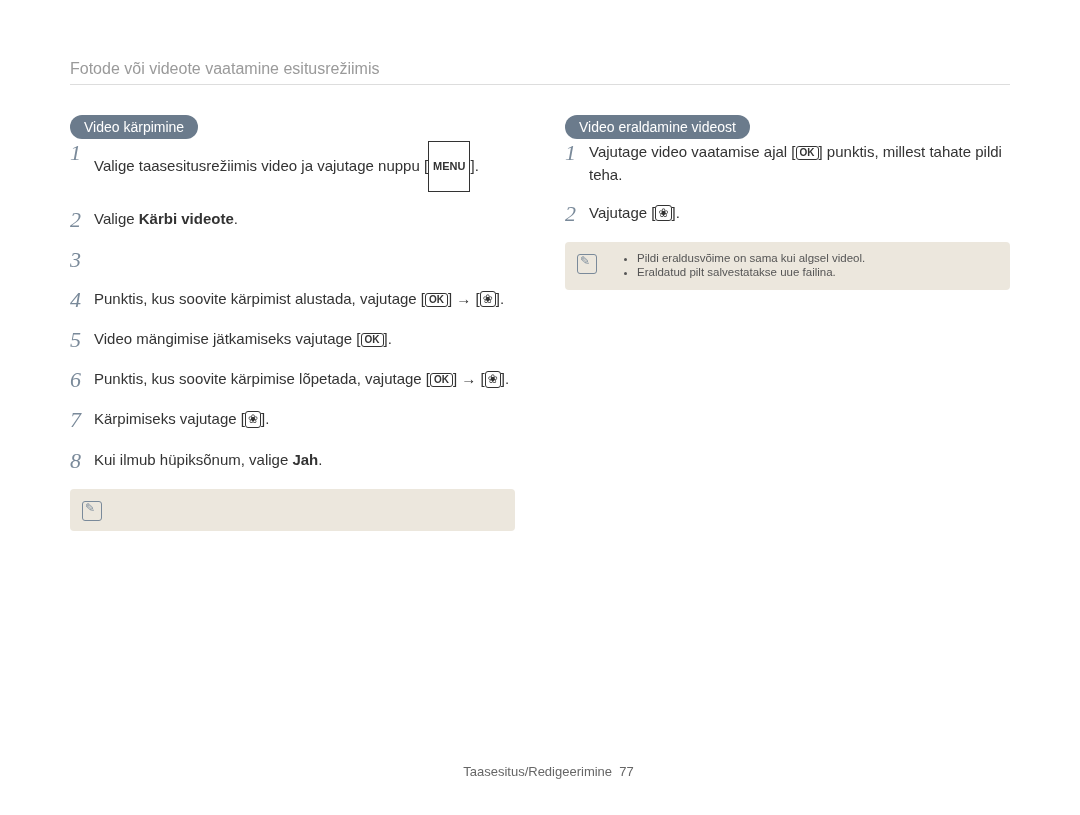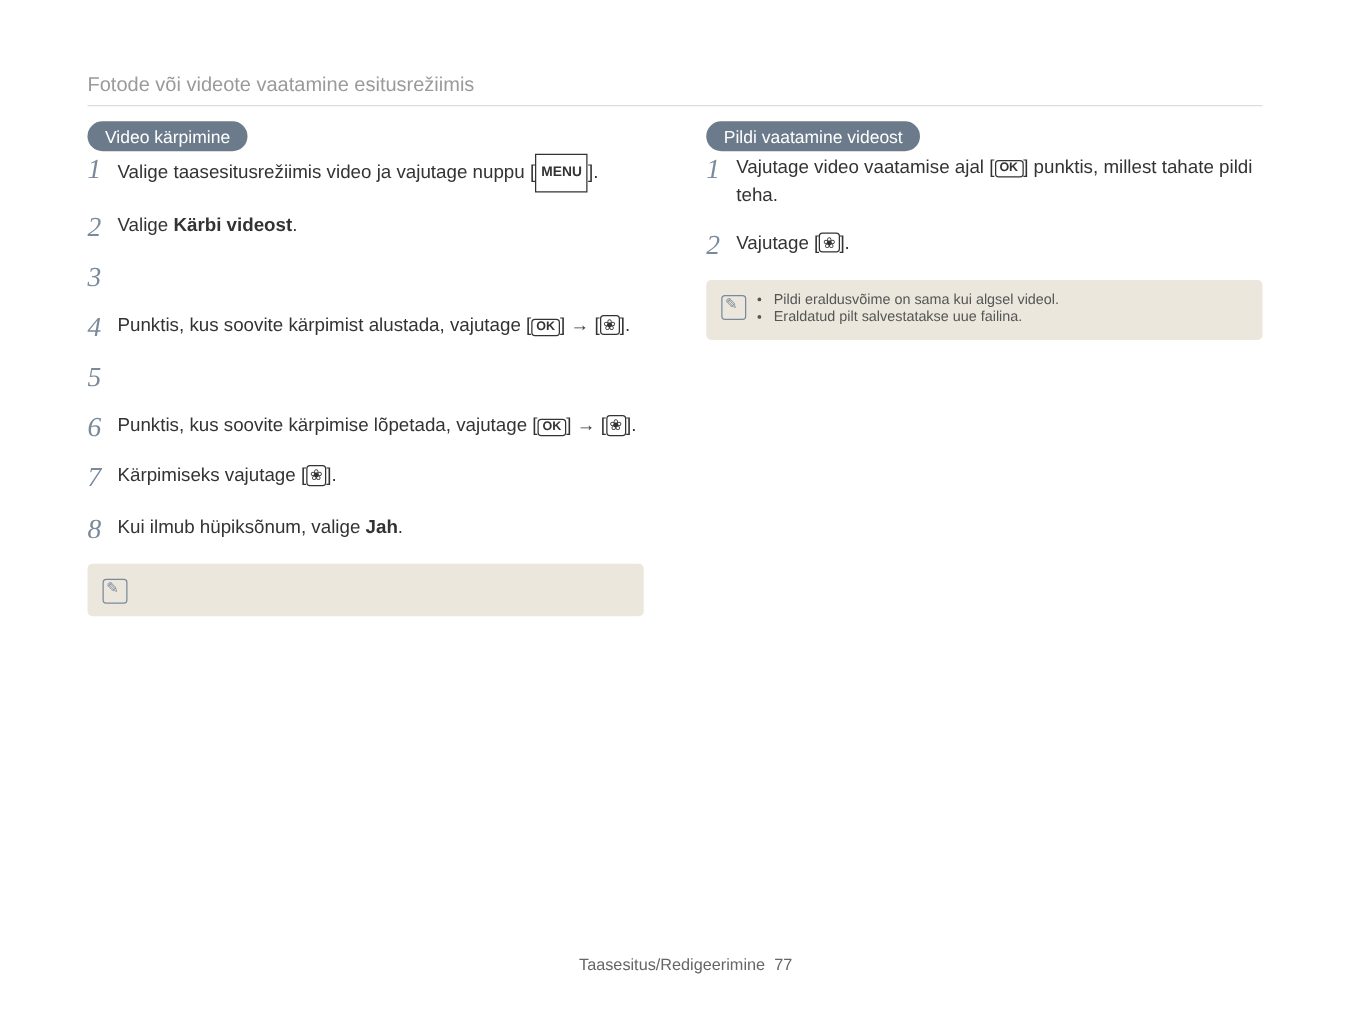--- a/index.html
+++ b/index.html
@@ -13,21 +13,21 @@
     position: relative;
   }
   .page {
     padding: 60px 70px 40px 70px;
   }
   .breadcrumb {
     color: #9a9a9a;
     font-size: 16px;
     border-bottom: 1px solid #ddd;
     padding-bottom: 6px;
-    margin-bottom: 12px;
+    margin-bottom: 30px;
   }
   .columns {
     display: flex;
     gap: 50px;
   }
   .col {
     flex: 1;
   }
   .pill {
     display: inline-block;
@@ -82,30 +82,30 @@
     padding: 0px 2px;
     vertical-align: 1px;
     font-size: 12px;
     line-height: 1.2;
   }
   .menu-box {
     display: inline-block;
     border: 1.4px solid #333;
     font-weight: bold;
     font-size: 11px;
-    padding: 6px 4px;
+    padding: 16px 4px;
     vertical-align: 1px;
   }
   .note-box {
     background: #ece7dd;
     border-radius: 4px;
     padding: 10px 14px 10px 12px;
     margin-top: 14px;
     display: flex;
-    gap: 6px;
+    gap: 24px;
     font-size: 11.5px;
     color: #555;
   }
   .note-icon-wrap {
     width: 22px;
     flex-shrink: 0;
     display: flex;
     align-items: flex-start;
     padding-top: 2px;
   }
@@ -151,31 +151,32 @@
 
     <div class="col">
       <div class="pill">Video kärpimine</div>
       <ol class="steps" id="left-steps">
           <li>
             <span class="num">1</span>
             <span class="step-text">Valige taasesitusrežiimis video ja vajutage nuppu [<span class="menu-box">MENU</span>].</span>
           </li>
           <li>
             <span class="num">2</span>
-            <span class="step-text">Valige <span class="bold">Kärbi videost</span>.</span>
+            <span class="step-text">Valige <span class="bold">Kärbi videote</span>.</span>
           </li>
           <li>
             <span class="num">3</span>
           </li>
           <li>
             <span class="num">4</span>
             <span class="step-text">Punktis, kus soovite kärpimist alustada, vajutage [<span class="ok-icon">OK</span>] → [<span class="flower-icon">❀</span>].</span>
           </li>
           <li>
             <span class="num">5</span>
+            <span class="step-text">Video mängimise jätkamiseks vajutage [<span class="ok-icon">OK</span>].</span>
           </li>
           <li>
             <span class="num">6</span>
             <span class="step-text">Punktis, kus soovite kärpimise lõpetada, vajutage [<span class="ok-icon">OK</span>] → [<span class="flower-icon">❀</span>].</span>
           </li>
           <li>
             <span class="num">7</span>
             <span class="step-text">Kärpimiseks vajutage [<span class="flower-icon">❀</span>].</span>
           </li>
           <li>
@@ -184,21 +185,21 @@
           </li>
         </ol>
       <div class="note-box">
         <div class="note-icon-wrap">
             <div class="note-icon"></div>
           </div>
       </div>
     </div>
 
     <div class="col">
-      <div class="pill">Pildi vaatamine videost</div>
+      <div class="pill">Video eraldamine videost</div>
       <ol class="steps" id="right-steps">
           <li>
             <span class="num">1</span>
             <span class="step-text">Vajutage video vaatamise ajal [<span class="ok-icon">OK</span>] punktis, millest tahate pildi teha.</span>
           </li>
           <li>
             <span class="num">2</span>
             <span class="step-text">Vajutage [<span class="flower-icon">❀</span>].</span>
           </li>
         </ol>

